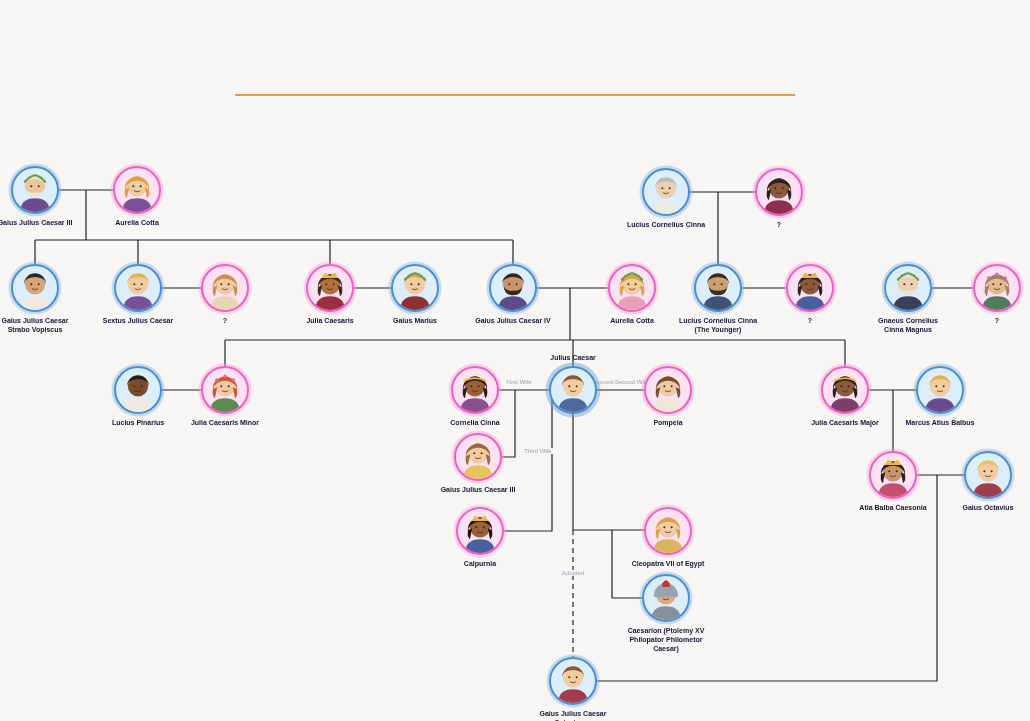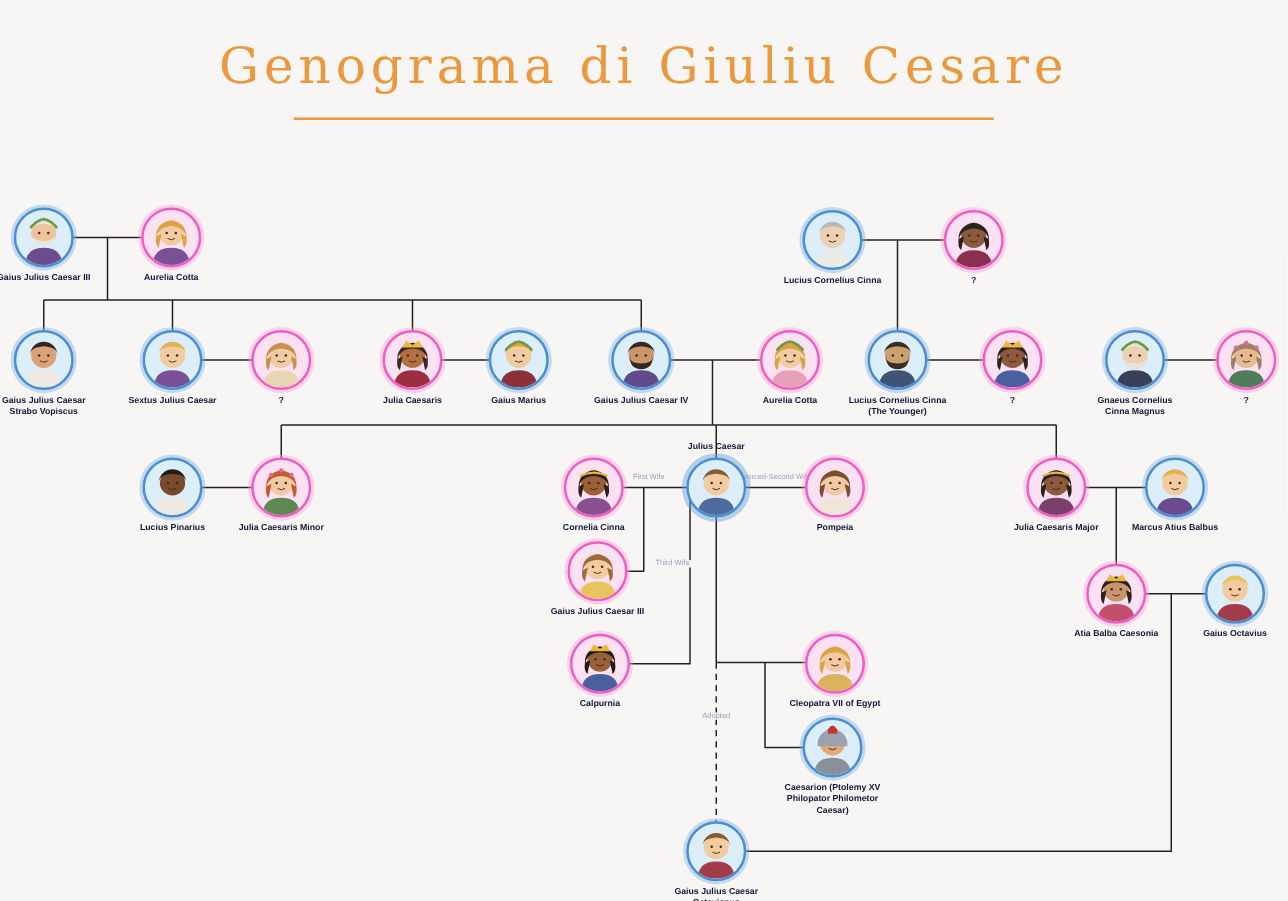--- a/index.html
+++ b/index.html
@@ -22,21 +22,20 @@
   .plabel{position:absolute;top:52px;left:50%;transform:translateX(-50%);width:132px;
          text-align:center;font-weight:bold;font-size:7px;line-height:1.32;color:#16163a;}
   .plabel.top{top:auto;bottom:52px;}
   .edge-label{position:absolute;transform:translate(-50%,-50%);background:#f7f6f4;
          padding:0 2px;font-size:6px;color:#9aa0b5;white-space:nowrap;}
 </style>
 </head>
 <body>
 
 <div class="canvas" style="background: rgb(247, 246, 244); --male-bc: #4a8fd0; --male-fill: #ddeefb; --female-bc: #ef5fc3; --female-fill: #fce1f3;">
-  <h1 class="title" style="color: rgb(234, 154, 62);">Genograma di Giuliu Cesare</h1>
   <div class="title-underline" style="background: rgb(234, 154, 62);"></div>
   <svg id="edges" xmlns="http://www.w3.org/2000/svg">
       <polyline points="35,190 137,190" fill="none" stroke="#222222" stroke-width="1.2" stroke-linejoin="round"></polyline>
       <polyline points="86,190 86,240" fill="none" stroke="#222222" stroke-width="1.2" stroke-linejoin="round"></polyline>
       <polyline points="35,240 513,240" fill="none" stroke="#222222" stroke-width="1.2" stroke-linejoin="round"></polyline>
       <polyline points="35,240 35,288" fill="none" stroke="#222222" stroke-width="1.2" stroke-linejoin="round"></polyline>
       <polyline points="138,240 138,288" fill="none" stroke="#222222" stroke-width="1.2" stroke-linejoin="round"></polyline>
       <polyline points="330,240 330,288" fill="none" stroke="#222222" stroke-width="1.2" stroke-linejoin="round"></polyline>
       <polyline points="513,240 513,288" fill="none" stroke="#222222" stroke-width="1.2" stroke-linejoin="round"></polyline>
       <polyline points="138,288 225,288" fill="none" stroke="#222222" stroke-width="1.2" stroke-linejoin="round"></polyline>

